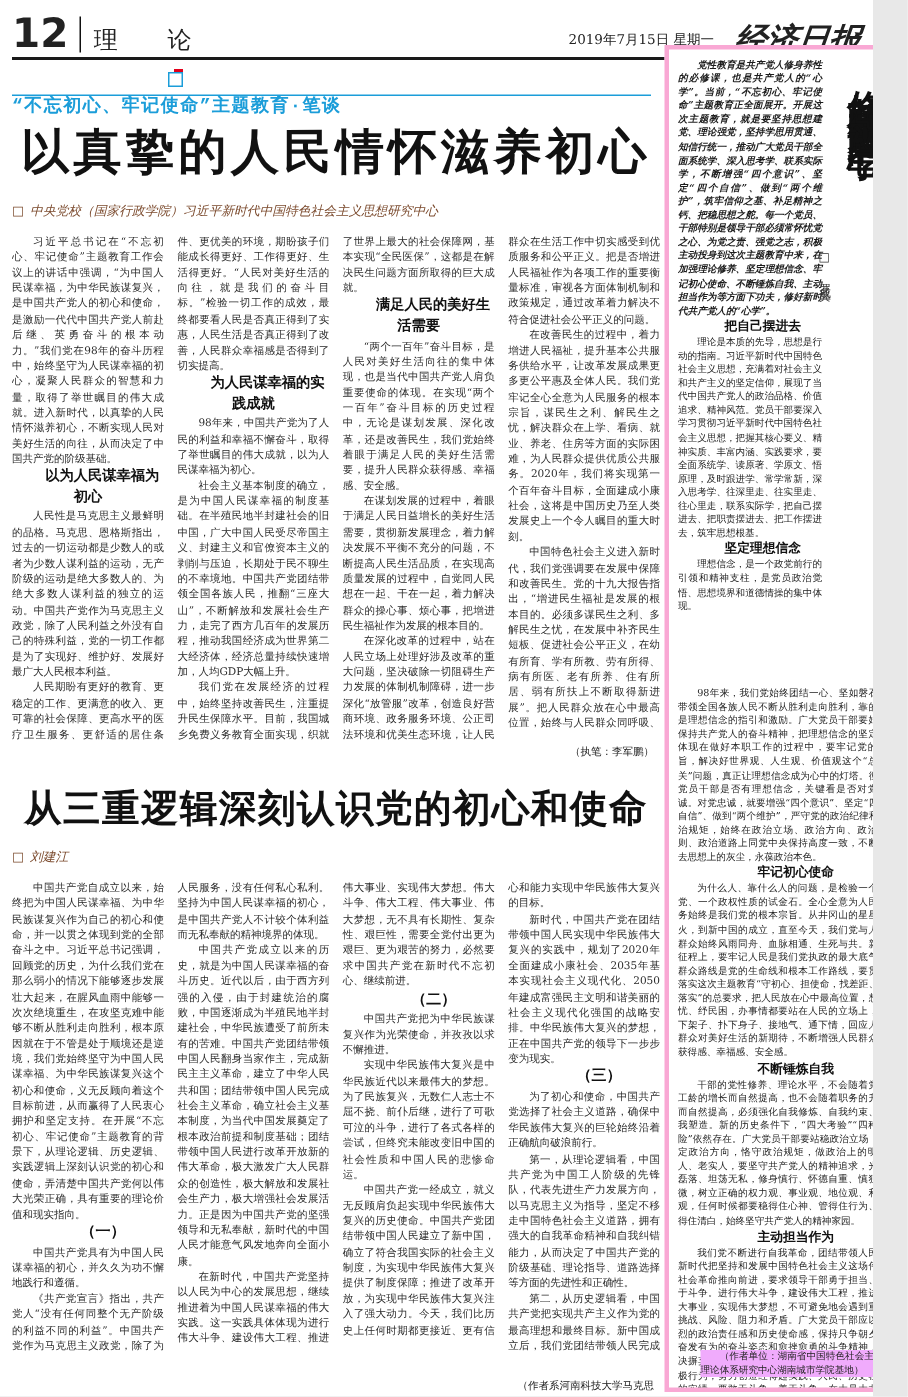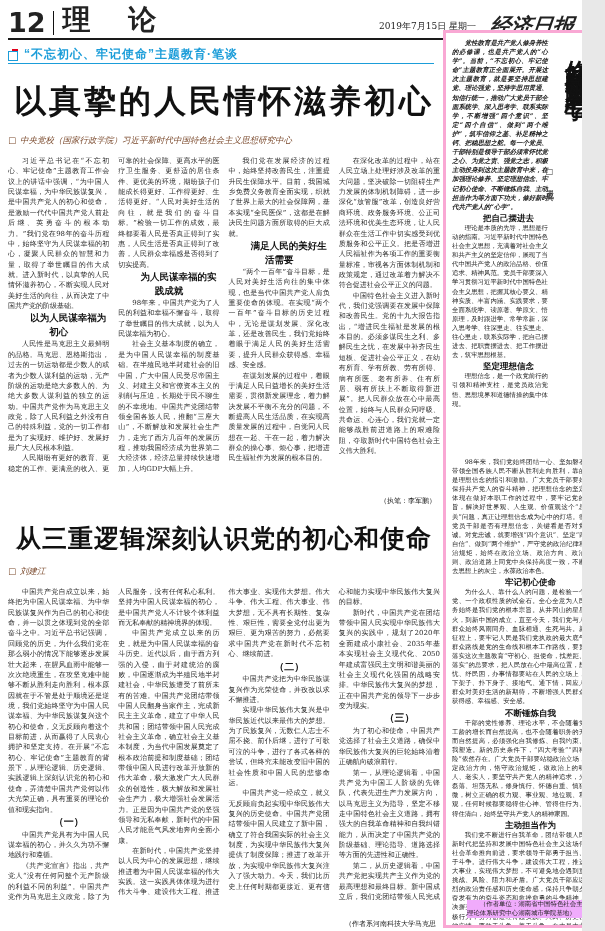--- a/index.html
+++ b/index.html
@@ -4,29 +4,29 @@
 <style>
   html,body{margin:0;padding:0;background:#e8e8e8;}
   .page{position:relative;width:582px;height:931px;background:#ffffff;overflow:hidden;
         font-family:"DejaVu Serif",serif;color:#222;}
   
   .ph{position:absolute;left:8px;top:4px;right:8px;height:32px;display:flex;
       justify-content:space-between;align-items:flex-end;}
   .ph-left{display:flex;align-items:flex-end;font-family:"DejaVu Sans",sans-serif;}
   .pagenum{font-size:27px;font-weight:900;line-height:1;}
   .divider-v{display:inline-block;width:1px;height:24px;background:#111;margin:0 9px 1px 7px;}
-  .section{font-size:28px;font-weight:700;letter-spacing:14px;line-height:1.1;}
+  .section{font-size:16px;font-weight:400;letter-spacing:14px;line-height:1.1;}
   .ph-right{display:flex;align-items:flex-end;gap:14px;}
   .date{font-size:9px;color:#222;padding-bottom:3px;}
   .masthead{font-family:"DejaVu Serif",serif;font-style:italic;font-weight:900;
             font-size:21px;line-height:1;transform:skewX(-6deg);}
   .header-rule{position:absolute;left:8px;right:8px;top:38px;height:2px;background:#1a1a1a;}
   
   .banner{position:absolute;left:8px;top:46px;display:flex;align-items:center;gap:5px;
-          font-family:Liberation Sans, sans-serif;}
+          font-family:Liberation Mono, monospace;flex-direction:column;}
   .banner-icon{position:relative;width:11px;height:11px;display:inline-block;}
   .sq-blue{position:absolute;left:0;top:2px;width:8px;height:8px;border:1.5px solid #1b9dd9;background:#fff;}
   .sq-red{position:absolute;left:4px;top:0;width:6px;height:7px;background:#e3001b;}
   .banner-text{font-size:12px;font-weight:700;color:#1b9dd9;letter-spacing:1px;}
   .banner-underline{position:absolute;left:8px;top:63px;width:426px;height:1px;background:#1b9dd9;}
   
   .article{position:absolute;left:8px;width:432px;}
   .a1{top:68px;height:440px;}
   .a2{top:512px;height:419px;}
   .a-title{margin:0;text-align:center;font-family:"DejaVu Sans",sans-serif;font-weight:900;color:#111;}
@@ -101,20 +101,21 @@
       <p>人民性是马克思主义最鲜明的品格。马克思、恩格斯指出，过去的一切运动都是少数人的或者为少数人谋利益的运动，无产阶级的运动是绝大多数人的、为绝大多数人谋利益的独立的运动。中国共产党作为马克思主义政党，除了人民利益之外没有自己的特殊利益，党的一切工作都是为了实现好、维护好、发展好最广大人民根本利益。</p>
       <p>人民期盼有更好的教育、更稳定的工作、更满意的收入、更可靠的社会保障、更高水平的医疗卫生服务、更舒适的居住条件、更优美的环境，期盼孩子们能成长得更好、工作得更好、生活得更好。“人民对美好生活的向往，就是我们的奋斗目标。”检验一切工作的成效，最终都要看人民是否真正得到了实惠，人民生活是否真正得到了改善，人民群众幸福感是否得到了切实提高。</p>
       <p class="subhead">为人民谋幸福的实践成就</p>
       <p>98年来，中国共产党为了人民的利益和幸福不懈奋斗，取得了举世瞩目的伟大成就，以为人民谋幸福为初心。</p>
       <p>社会主义基本制度的确立，是为中国人民谋幸福的制度基础。在半殖民地半封建社会的旧中国，广大中国人民受尽帝国主义、封建主义和官僚资本主义的剥削与压迫，长期处于民不聊生的不幸境地。中国共产党团结带领全国各族人民，推翻“三座大山”，不断解放和发展社会生产力，走完了西方几百年的发展历程，推动我国经济成为世界第二大经济体，经济总量持续快速增加，人均GDP大幅上升。</p>
       <p>我们党在发展经济的过程中，始终坚持改善民生，注重提升民生保障水平。目前，我国城乡免费义务教育全面实现，织就了世界上最大的社会保障网，基本实现“全民医保”，这都是在解决民生问题方面所取得的巨大成就。</p>
       <p class="subhead">满足人民的美好生活需要</p>
       <p>“两个一百年”奋斗目标，是人民对美好生活向往的集中体现，也是当代中国共产党人肩负重要使命的体现。在实现“两个一百年”奋斗目标的历史过程中，无论是谋划发展、深化改革，还是改善民生，我们党始终着眼于满足人民的美好生活需要，提升人民群众获得感、幸福感、安全感。</p>
       <p>在谋划发展的过程中，着眼于满足人民日益增长的美好生活需要，贯彻新发展理念，着力解决发展不平衡不充分的问题，不断提高人民生活品质，在实现高质量发展的过程中，自觉同人民想在一起、干在一起，着力解决群众的操心事、烦心事，把增进民生福祉作为发展的根本目的。</p>
       <p>在深化改革的过程中，站在人民立场上处理好涉及改革的重大问题，坚决破除一切阻碍生产力发展的体制机制障碍，进一步深化“放管服”改革，创造良好营商环境、政务服务环境、公正司法环境和优美生态环境，让人民群众在生活工作中切实感受到优质服务和公平正义。把是否增进人民福祉作为各项工作的重要衡量标准，审视各方面体制机制和政策规定，通过改革着力解决不符合促进社会公平正义的问题。</p>
+      <p>在改善民生的过程中，着力增进人民福祉，提升基本公共服务供给水平，让改革发展成果更多更公平惠及全体人民。我们党牢记全心全意为人民服务的根本宗旨，谋民生之利、解民生之忧，解决群众在上学、看病、就业、养老、住房等方面的实际困难，为人民群众提供优质公共服务。2020年，我们将实现第一个百年奋斗目标，全面建成小康社会，这将是中国历史乃至人类发展史上一个令人瞩目的重大时刻。</p>
       <p>中国特色社会主义进入新时代，我们党强调要在发展中保障和改善民生。党的十九大报告指出，“增进民生福祉是发展的根本目的。必须多谋民生之利、多解民生之忧，在发展中补齐民生短板、促进社会公平正义，在幼有所育、学有所教、劳有所得、病有所医、老有所养、住有所居、弱有所扶上不断取得新进展”。把人民群众放在心中最高位置，始终与人民群众同呼吸、共命运、心连心，我们党就一定能够战胜前进道路上的艰难险阻，夺取新时代中国特色社会主义伟大胜利。</p>
     </div>
     <div class="credit">（执笔：李军鹏）</div>
   </article>
 
   <article class="article a2">
     <h1 class="a-title">从三重逻辑深刻认识党的初心和使命</h1>
     <div class="byline">
       <span class="byline-box">□</span><span>刘建江</span>
     </div>

